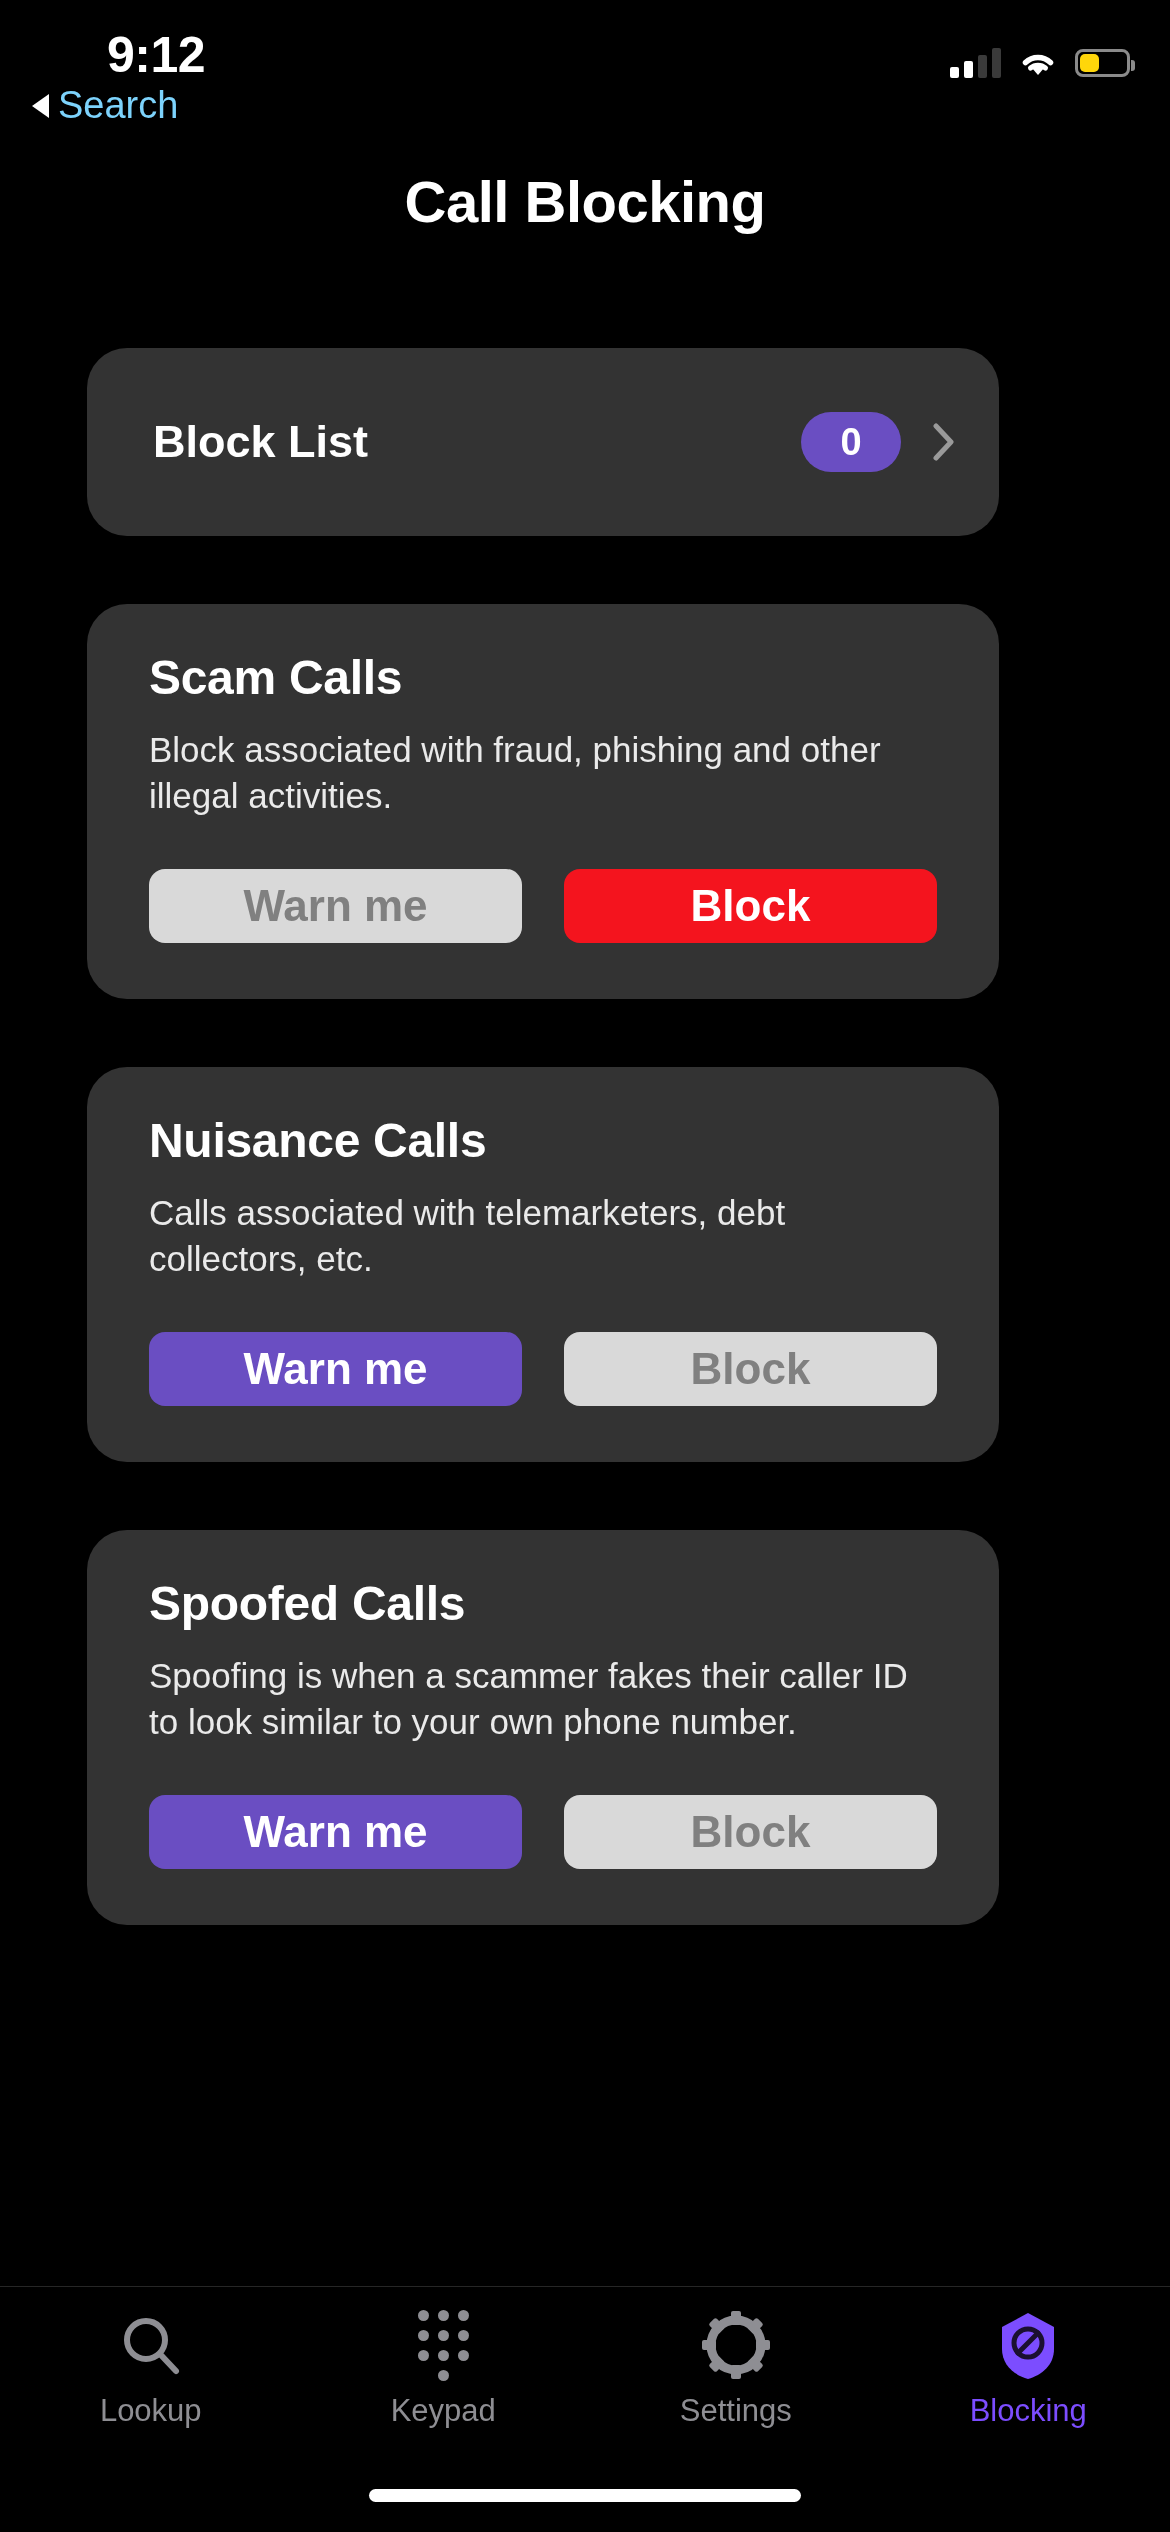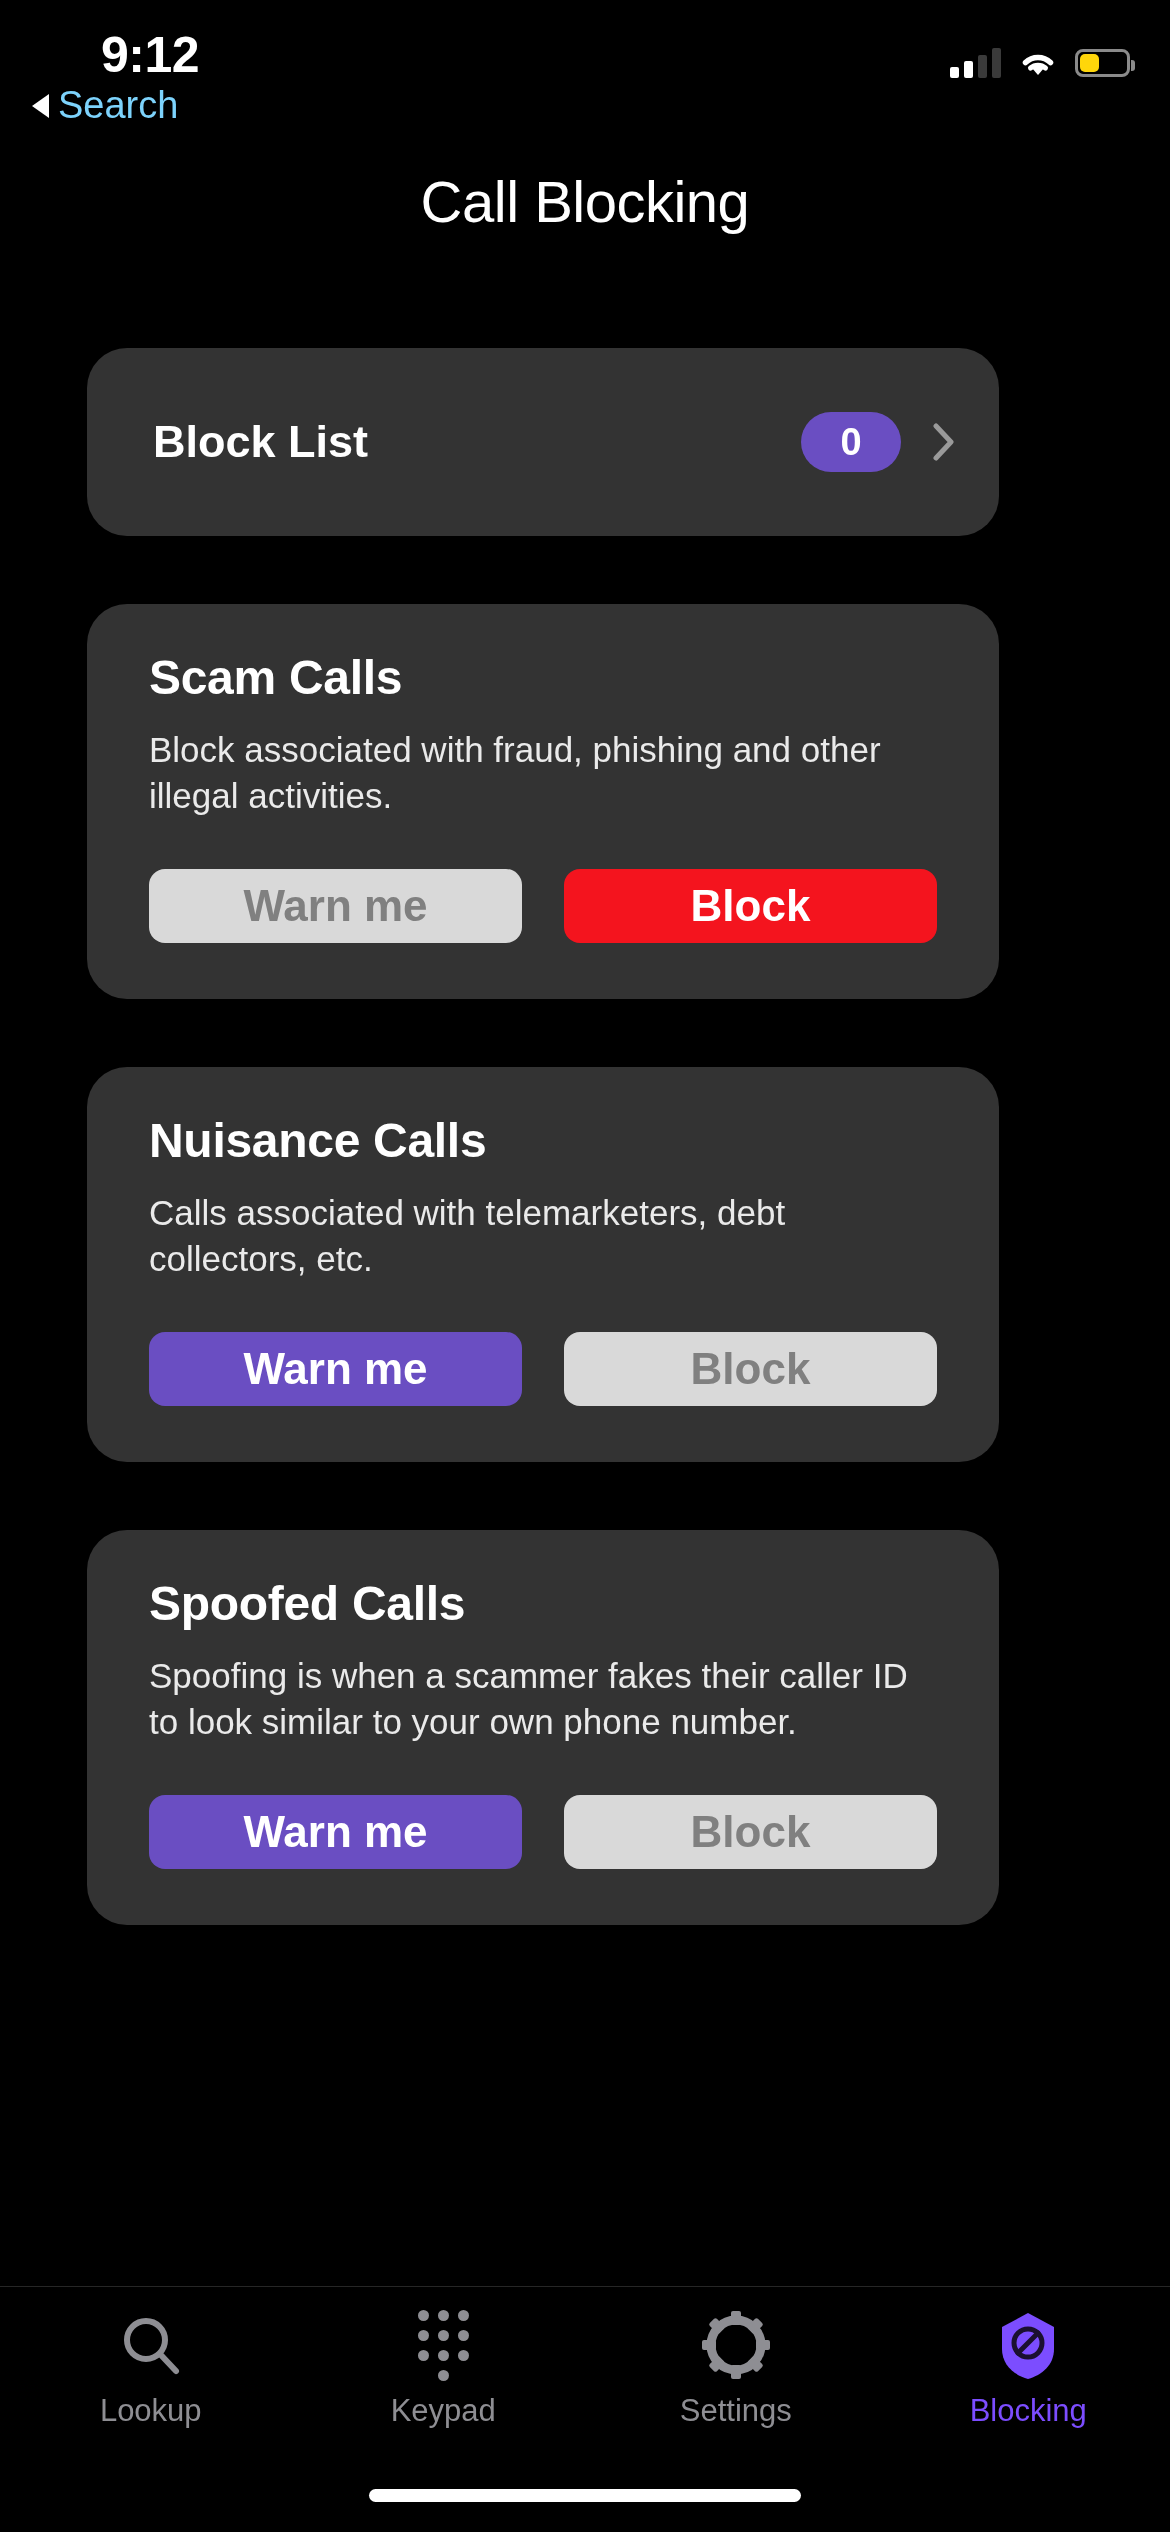--- a/index.html
+++ b/index.html
@@ -9,21 +9,21 @@
     font-family:"Liberation Sans", sans-serif;
     overflow:hidden;
   }
   .phone { position:relative; width:1170px; height:2532px; background:#000; }
 
   
   .statusbar {
     position:absolute; top:0; left:0; width:1170px; height:96px;
   }
   .status-time {
-    position:absolute; left:101px; top:26px;
+    position:absolute; left:107px; top:26px;
     font-size:50px; font-weight:700; color:#fff; letter-spacing:-0.5px;
   }
   .status-right {
     position:absolute; right:40px; top:48px;
     display:flex; align-items:center; gap:17px;
   }
   .signal { display:flex; align-items:flex-end; gap:5px; height:30px; }
   .signal i { display:block; width:9px; border-radius:2px; background:#fff; }
   .signal i:nth-child(1){ height:11px; }
   .signal i:nth-child(2){ height:17px; }
@@ -49,21 +49,21 @@
   .back-caret {
     width:0; height:0;
     border-top:12px solid transparent;
     border-bottom:12px solid transparent;
     border-right:17px solid #fff;
   }
 
   
   .page-title {
     position:absolute; top:168px; left:0; width:1170px;
-    text-align:center; font-size:58px; font-weight:400; color:#fff;
+    text-align:center; font-size:58px; font-weight:700; color:#fff;
     letter-spacing:-0.5px;
   }
 
   
   .content { position:absolute; top:348px; left:0; width:1086px; }
 
   .card {
     margin:0 87px 0 87px;
     background:#333333;
     border-radius:40px;

